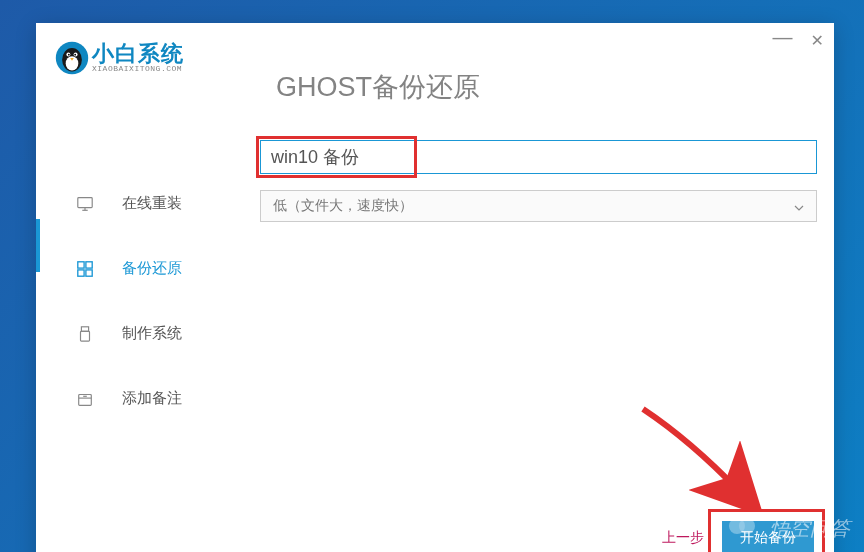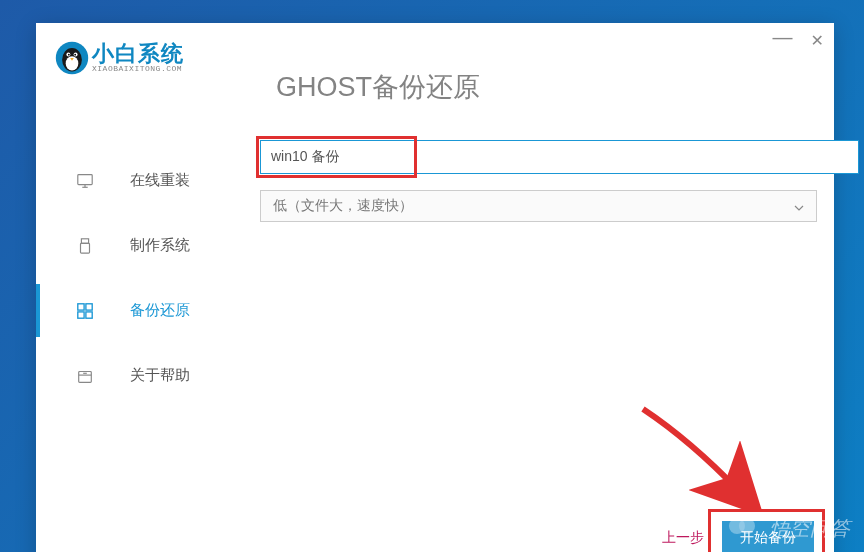--- a/index.html
+++ b/index.html
@@ -77,24 +77,24 @@
       margin-left: 16px;
     }
     .sidebar {
       position: absolute;
       top: 125px;
       left: 0;
       width: 200px;
     }
     .sidebar-item {
       display: flex;
-      align-items: center;
+      align-items: flex-end;
       height: 65px;
       padding-left: 40px;
-      gap: 36px;
+      gap: 28px;
       cursor: pointer;
       position: relative;
     }
     .sidebar-item .icon {
       width: 18px;
       height: 18px;
       display: flex;
       align-items: center;
       justify-content: center;
     }
@@ -125,25 +125,25 @@
     .field-label {
       color: #1a97d5;
       font-size: 14px;
       margin-bottom: 8px;
     }
     .input-wrap {
       position: relative;
       margin-bottom: 16px;
     }
     .text-input {
-      width: 599px;
+      width: 557px;
       height: 34px;
       border: 1px solid #1a97d5;
       padding: 0 10px;
-      font-size: 14px;
+      font-size: 18px;
       color: #555;
       outline: none;
       font-family: inherit;
     }
     .red-box-1 {
       position: absolute;
       top: -4px;
       left: -4px;
       width: 161px;
       height: 42px;
@@ -261,49 +261,49 @@
     <div class="sidebar-item">
       <span class="icon">
         <svg viewBox="0 0 20 20" stroke-width="1.3">
             <rect x="2" y="3" width="16" height="11" rx="1"></rect>
             <line x1="7" y1="17" x2="13" y2="17"></line>
             <line x1="10" y1="14" x2="10" y2="17"></line>
           </svg>
       </span>
       <span class="sidebar-label">在线重装</span>
     </div>
-    <div class="sidebar-item">
-      <span class="icon">
-        <svg viewBox="0 0 20 20" stroke-width="1.3">
-            <rect x="6" y="2" width="8" height="5"></rect>
-            <rect x="5" y="7" width="10" height="11" rx="1"></rect>
-          </svg>
-      </span>
-      <span class="sidebar-label">制作系统</span>
-    </div>
     <div class="sidebar-item active">
       <span class="icon">
         <svg viewBox="0 0 20 20" stroke-width="1.5">
             <rect x="2" y="2" width="7" height="7"></rect>
             <rect x="11" y="2" width="7" height="7"></rect>
             <rect x="2" y="11" width="7" height="7"></rect>
             <rect x="11" y="11" width="7" height="7"></rect>
           </svg>
       </span>
       <span class="sidebar-label">备份还原</span>
     </div>
     <div class="sidebar-item">
       <span class="icon">
         <svg viewBox="0 0 20 20" stroke-width="1.3">
+            <rect x="6" y="2" width="8" height="5"></rect>
+            <rect x="5" y="7" width="10" height="11" rx="1"></rect>
+          </svg>
+      </span>
+      <span class="sidebar-label">制作系统</span>
+    </div>
+    <div class="sidebar-item">
+      <span class="icon">
+        <svg viewBox="0 0 20 20" stroke-width="1.3">
             <rect x="3" y="5" width="14" height="12" rx="1"></rect>
             <line x1="3" y1="9" x2="17" y2="9"></line>
             <line x1="8" y1="7" x2="12" y2="7"></line>
           </svg>
       </span>
-      <span class="sidebar-label">关于帮助</span>
+      <span class="sidebar-label">添加备注</span>
     </div>
   </div>
 
   <div class="content">
     <div class="input-wrap">
       <input class="text-input" type="text" value="win10 备份" style="">
       <div class="red-box-1"></div>
     </div>
     <div class="select-wrap">
       <span class="select-value">低（文件大，速度快）</span>

